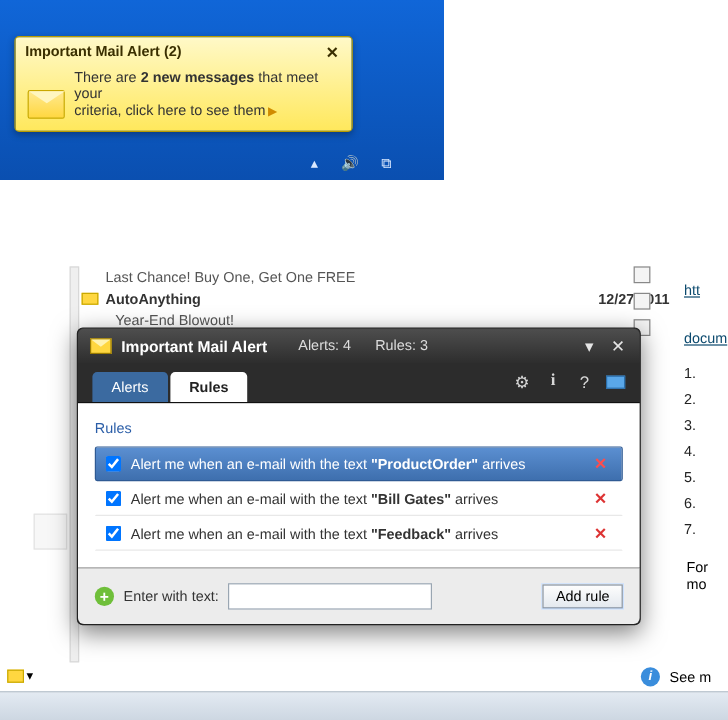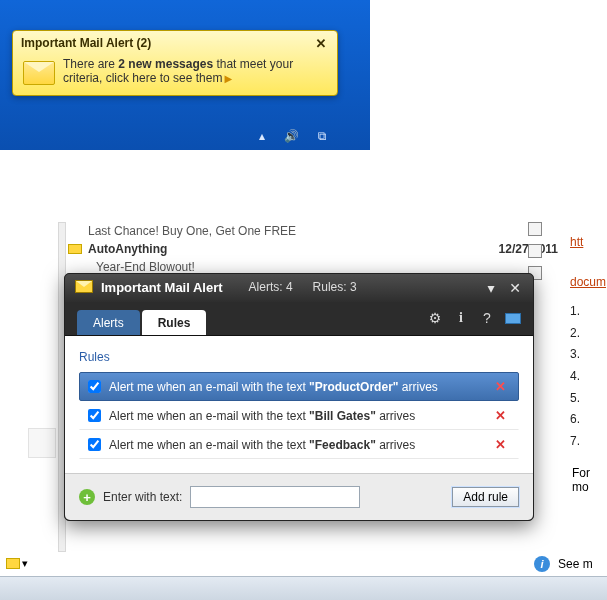--- a/index.html
+++ b/index.html
@@ -1,20 +1,20 @@
 <!DOCTYPE html>
 <html><head>
 <meta charset="utf-8">
 <style>
 * { margin: 0; padding: 0; box-sizing: border-box; font-family: "Segoe UI", Tahoma, Arial, sans-serif; }
 body { width: 607px; height: 600px; background: #fff; position: relative; overflow: hidden; }
 
 
 .desktop-bar { position: absolute; top: 0; left: 0; width: 370px; height: 150px; background: linear-gradient(#1066d8, #0a4fb0); }
-.toast { position: absolute; top: 30px; left: 12px; width: 326px; background: linear-gradient(#fff9c8, #ffe85c); border: 1px solid #b79b00; border-radius: 4px; box-shadow: 0 2px 6px rgba(0,0,0,.3); }
+.toast { position: absolute; top: 30px; left: 12px; width: 282px; background: linear-gradient(#fff9c8, #ffe85c); border: 1px solid #b79b00; border-radius: 4px; box-shadow: 0 2px 6px rgba(0,0,0,.3); }
 .toast-head { display: flex; align-items: center; justify-content: space-between; padding: 4px 8px 2px; font-size: 12px; font-weight: bold; color: #3a2f00; }
 .toast-close { width: 16px; height: 16px; display: flex; align-items: center; justify-content: center; font-size: 13px; color: #3a2f00; cursor: pointer; }
 .toast-body { display: flex; align-items: flex-end; gap: 8px; padding: 4px 10px 10px; font-size: 12px; color: #333; }
 .toast-icon { width: 32px; height: 24px; background: linear-gradient(#ffe990,#ffd740); border: 1px solid #c9a800; border-radius: 2px; position: relative; margin-top: 2px; }
 .toast-icon::before { content:""; position:absolute; top:0; left:0; right:0; height:0; border-left:15px solid transparent; border-right:15px solid transparent; border-top:10px solid #fff6c0; }
 .toast-text b { font-weight: bold; }
 .arrow-yellow { color: #d08c00; font-size: 10px; margin-left: 2px; }
 
 .tray { position: absolute; bottom: 6px; right: 40px; display: flex; gap: 14px; align-items: center; }
 .tray span { width: 16px; height: 16px; display: flex; align-items: center; justify-content: center; color: #d9e8ff; font-size: 12px; }
@@ -26,34 +26,34 @@
 .mail-row .left { display:flex; align-items:center; }
 .mail-date { font-weight: bold; }
 .mail-subj { color:#555; }
 .mail-sender { font-weight: bold; text-align: right; }
 
 .mail-side-icons { position:absolute; top:222px; left:528px; display:flex; flex-direction:column; gap:8px; }
 .mail-side-icons span { width:14px; height:14px; border:1px solid #888; background:#f4f4f4; }
 
 
 .rightcol { position: absolute; top: 232px; left: 570px; font-size: 12px; color:#222; line-height:1.8; }
-.rightcol .link { color:#c2410c; text-decoration:underline; }
+.rightcol .link { color:#0c4a6e; text-decoration:underline; }
 .formore { position:absolute; top:466px; left:572px; font-size:12px; }
 
 .bottom-strip { position:absolute; bottom:28px; left:534px; right:0; display:flex; align-items:center; gap:8px; font-size:12px; }
 .info-icon { width:16px; height:16px; border-radius:50%; background:#3a8ddc; color:#fff; display:flex; align-items:center; justify-content:center; font-size:11px; font-weight:bold; font-style:italic; }
 
 .folder-bottom { position:absolute; bottom:30px; left:4px; display:flex; align-items:center; font-size:11px; }
 .folder-bottom .ficon { width:14px; height:11px; background:#ffd740; border:1px solid #c9a800; margin:0 2px; }
 
 .gray-strip { position:absolute; bottom:0; left:0; right:0; height:24px; background:linear-gradient(#e3eaf2,#cdd7e2); border-top:1px solid #b0bcc8; }
 
 
 .dialog { position: absolute; top: 273px; left: 64px; width: 470px; background:#3a3a3a; border:1px solid #222; border-radius:5px; box-shadow:0 6px 20px rgba(0,0,0,.5); }
-.dlg-title { display:flex; align-items:flex-start; padding:6px 10px; background:linear-gradient(#4e4e4e,#2e2e2e); color:#fff; font-size:13px; border-radius:5px 5px 0 0; }
+.dlg-title { display:flex; align-items:center; padding:6px 10px; background:linear-gradient(#4e4e4e,#2e2e2e); color:#fff; font-size:13px; border-radius:5px 5px 0 0; }
 .dlg-title .envl { width:18px; height:13px; background:#ffd740; border:1px solid #9c7c00; margin-right:8px; position:relative; }
 .dlg-title .envl::before{content:"";position:absolute;top:0;left:0;right:0;border-left:8px solid transparent;border-right:8px solid transparent;border-top:6px solid #fff3b0;}
 .dlg-title strong { font-weight:bold; }
 .dlg-stats { margin-left:26px; font-size:12px; color:#ddd; display:flex; gap:20px; }
 .dlg-winbtns { margin-left:auto; display:flex; gap:8px; }
 .dlg-winbtns span { color:#e5e5e5; font-size:14px; cursor:pointer; width:16px; text-align:center; }
 
 .dlg-tabs { display:flex; align-items:flex-start; background:#2c2c2c; padding:8px 12px 0; border-bottom:1px solid #111; }
 .tab { padding:6px 16px 5px; font-size:12px; color:#fff; background:#3b6aa0; border-radius:4px 4px 0 0; margin-right:2px; cursor:pointer; }
 .tab.active { background:#fff; color:#222; font-weight:bold; }

